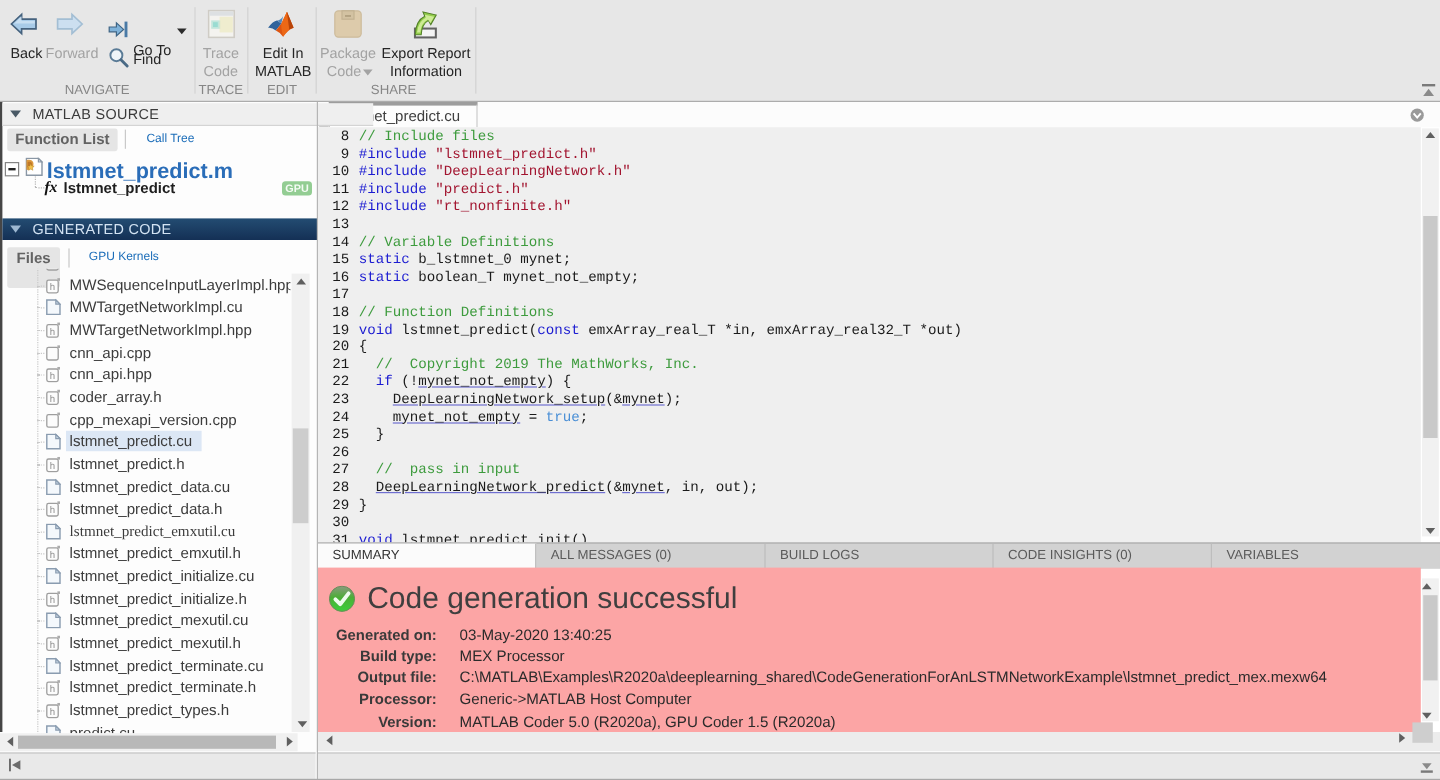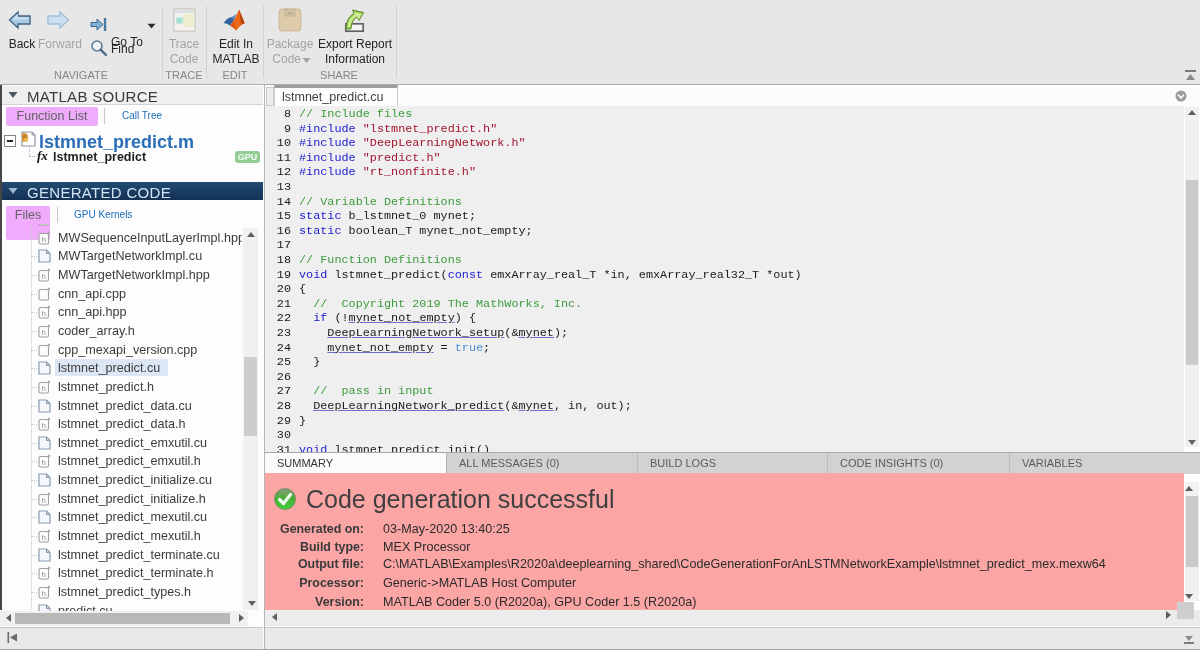--- a/index.html
+++ b/index.html
@@ -12,22 +12,22 @@
 .rlabel{position:absolute;top:69px;font-size:11px;color:#868686;text-align:center;}
 .btnlbl{position:absolute;font-size:12px;color:#252525;text-align:center;line-height:15px;white-space:nowrap;}
 .dis{color:#a3a3a3;}
 
 #tabstrip{left:265px;top:85px;width:935px;height:21px;background:#fcfcfc;}
 #edtab{position:absolute;left:9px;top:0px;width:124px;height:21px;background:#fdfdfd;
   border-top:3px solid #9d9d9d;border-left:1px solid #cccccc;border-right:1px solid #cccccc;
   font-size:12.5px;color:#3f3f3f;padding:2px 0 0 7px;box-sizing:border-box;white-space:nowrap;}
 
 #lpanel{left:0;top:85px;width:264px;height:565px;background:#fdfdfd;}
-.phead{position:absolute;left:2px;width:261px;height:18px;font-size:15px;letter-spacing:.3px;}
-.graytab{position:absolute;background:#f0abfc;border-radius:2px;color:#636363;text-align:center;font-size:12.5px;}
+.phead{position:absolute;left:2px;width:309px;height:18px;font-size:12px;letter-spacing:.3px;}
+.graytab{position:absolute;background:#e5e5e5;border-radius:2px;color:#636363;text-align:center;font-size:12.5px;font-weight:bold;}
 .bluelink{position:absolute;color:#1a6cb8;font-size:10px;}
 .frow{position:absolute;left:0;width:240px;height:18px;font-size:12.6px;color:#3c3c3c;white-space:nowrap;}
 .frow .nm{position:absolute;left:58px;top:2px;}
 .ficon{position:absolute;left:38px;top:2px;width:13px;height:14px;}
 
 .tu{position:absolute;width:0;height:0;border-left:4px solid transparent;border-right:4px solid transparent;border-bottom:5px solid #5f5f5f;}
 .td{position:absolute;width:0;height:0;border-left:4px solid transparent;border-right:4px solid transparent;border-top:5px solid #5f5f5f;}
 .tl{position:absolute;width:0;height:0;border-top:4px solid transparent;border-bottom:4px solid transparent;border-right:5px solid #5f5f5f;}
 .tr{position:absolute;width:0;height:0;border-top:4px solid transparent;border-bottom:4px solid transparent;border-left:5px solid #5f5f5f;}
 .sbtrack{position:absolute;background:#f0f0f0;}
@@ -114,21 +114,21 @@
       <path d="M0.5 1 L8.5 1 L4.5 6 Z" fill="#a3a3a3"></path>
     </svg>
 
   <svg class="abs" style="left:342px;top:7px" width="25" height="26" viewBox="0 0 25 26">
     <rect x="3.8" y="16.8" width="17.4" height="7.4" fill="#f4f4f4" stroke="#636363" stroke-width="1.7"></rect>
     <path d="M4 22 Q4.5 10 12 6.5 L10.5 3 L21.5 5.5 L17 13.5 L15 10 Q9.5 13 9 22 Z" fill="#94ce4c" stroke="#55822a" stroke-width="0.9"></path>
     <path d="M5.5 20 Q6.5 11 12.8 7.8 L12 5.2 L19.8 7 L16.6 12.4 L14.6 9.2 Q9 12.2 8.2 20 Z" fill="#dcf2a8" opacity="0.8"></path>
   </svg>
   <div class="btnlbl" style="left:312px;top:37px;width:86px;">Export Report<br>Information</div>
   <div class="rsep" style="left:396px;"></div>
-  <div class="rlabel" style="left:294px;width:90px;">SHARE</div>
+  <div class="rlabel" style="left:283px;width:90px;">SHARE</div>
 
   <svg class="abs" style="left:1184px;top:70px" width="13" height="11" viewBox="0 0 13 11">
     <rect x="1" y="0" width="11" height="2" fill="#7a7a7a"></rect>
     <path d="M6.5 4 L11 10 L2 10 Z" fill="#8a8a8a"></path>
   </svg>
 </div>
 
 <div class="abs" id="tabstrip">
   <div class="abs" style="left:1px;top:2px;width:6px;height:17px;background:#ececec;border:1px solid #cccccc;"></div>
   <div id="edtab">lstmnet_predict.cu</div>
@@ -274,21 +274,21 @@
       </div>
       <div class="frow" style="top:191.14999999999998px;">
         <div class="abs" style="left:31px;top:9px;width:6px;height:1px;border-top:1px dotted #c9c9c9;"></div>
         <svg class="ficon" width="13" height="14" viewBox="0 0 13 14">
           <rect x="1" y="2.5" width="9.5" height="10.5" rx="1.5" fill="#fcfcfc" stroke="#9e9e9e" stroke-width="1.1"></rect>
           <text x="3.4" y="10.8" font-size="8" font-family="Liberation Sans" fill="#8e8e8e">h</text>
           <rect x="9.8" y="0.8" width="2.2" height="2.2" fill="#ababab"></rect>
         </svg>
         <span class="nm">lstmnet_predict_data.h</span>
       </div>
-      <div class="frow" style="top:209.79999999999998px;">
+      <div class="frow" style="top:209.79999999999998px;font-family:Liberation Serif, serif;">
         <div class="abs" style="left:31px;top:9px;width:6px;height:1px;border-top:1px dotted #c9c9c9;"></div>
         <svg class="ficon" width="13" height="14" viewBox="0 0 13 14">
           <path d="M1 1 L8.5 1 L12 4.5 L12 13 L1 13 Z" fill="#f4f8fc" stroke="#8a9cb0" stroke-width="1.2"></path>
           <path d="M8.5 1 L8.5 4.5 L12 4.5 Z" fill="#c9d8e6" stroke="#8a9cb0" stroke-width="1"></path>
         </svg>
         <span class="nm">lstmnet_predict_emxutil.cu</span>
       </div>
       <div class="frow" style="top:228.45px;">
         <div class="abs" style="left:31px;top:9px;width:6px;height:1px;border-top:1px dotted #c9c9c9;"></div>
         <svg class="ficon" width="13" height="14" viewBox="0 0 13 14">

